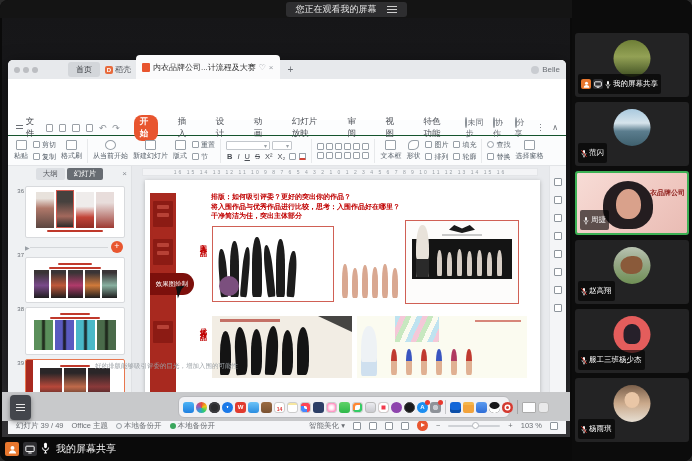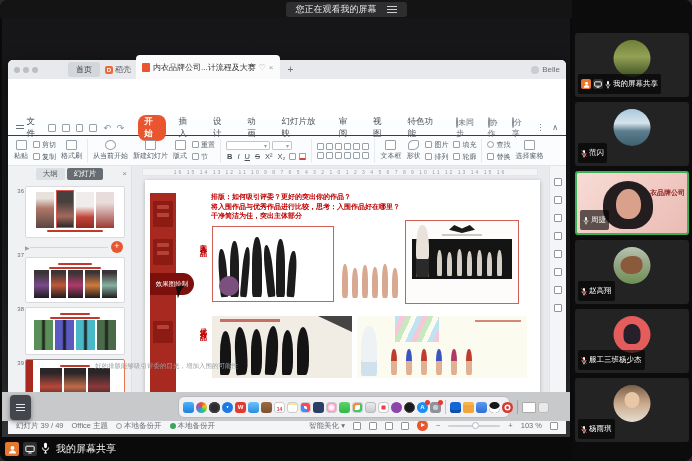--- a/index.html
+++ b/index.html
@@ -30,21 +30,21 @@
   .tab-doc .fav,.tab-doc .cls { color:#9a9ea4; font-size:8px; }
   .tab-plus { color:#6a6e74; font-size:10px; padding:0 3px; }
   .tabbar .spacer,.menurow .spacer,.statusbar .spacer { flex:1; }
   .belle { display:flex; align-items:center; gap:3px; color:#6a6e74; font-size:8px; }
   .belle i { width:8px; height:8px; border-radius:50%; background:#c9ccd1; }
 
   .menurow { height:16px; background:#fcfdfe; display:flex; align-items:center; padding:0 8px; gap:6px; border-bottom:1px solid #14532d;margin-top:41px; }
   .filebtn { display:flex; gap:3px; align-items:center; color:#41454b; font-size:8.5px; }
   .mini-ico { width:8px; height:8px; border:1px solid #9aa0a7; border-radius:1px; background:#fff; }
   .undo { color:#8a9097; font-size:9px; line-height:8px; }
-  .rtabs { display:flex; gap:7px; margin-left:8px; align-items:flex-start; }
+  .rtabs { display:flex; gap:14px; margin-left:8px; align-items:flex-start; }
   .rtab { color:#4a4e55; font-size:8.5px; padding:1px 6px; }
   .rtab.active { background:#e8552f; color:#fff; border-radius:8px; font-weight:bold; }
   .mright { display:flex; gap:8px; align-items:center; color:#6a6f76; font-size:8px; }
   .mright .dot-ic { width:7px; height:7px; border:1px solid #8a9097; border-radius:50%; }
 
   .ribbon { height:30px; background:#fbfcfd; border-bottom:1px solid #e2e4e7; display:flex; align-items:center; padding:0 6px; gap:5px; color:#57606a; overflow:hidden; }
   .rb-sep { width:1px; height:24px; background:#e7e9eb; }
   .bigbtn { display:flex; flex-direction:column; align-items:center; gap:1px; font-size:7px; white-space:nowrap; }
   .bigbtn .bi { width:11px; height:10px; border:1px solid #98a0a8; border-radius:1px; background:#fff; }
   .twostack { display:flex; flex-direction:column; gap:2px; font-size:7px; }

